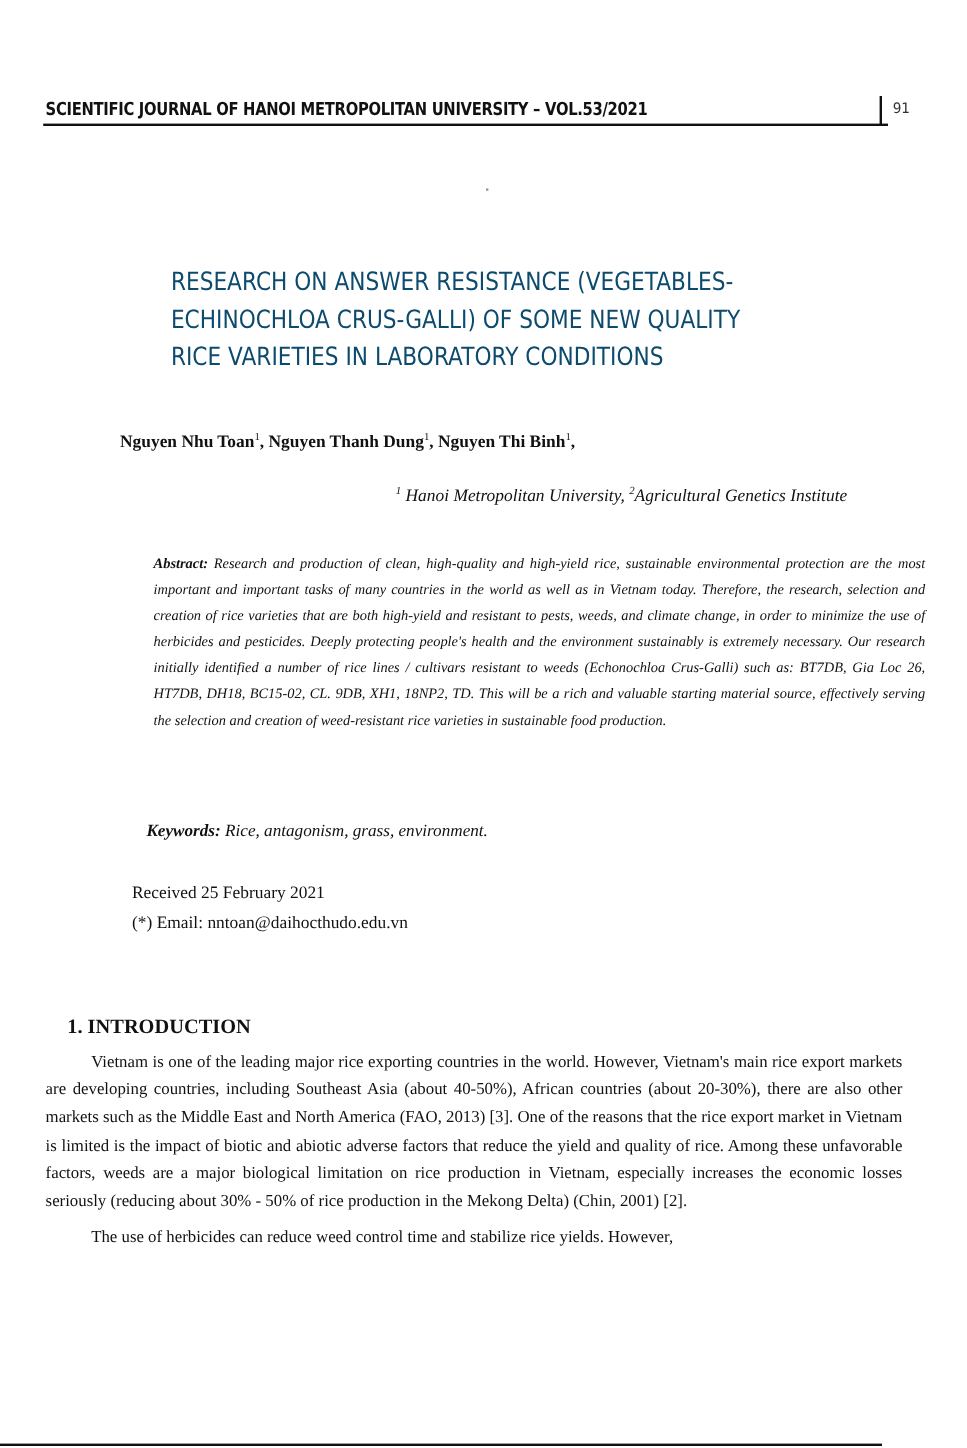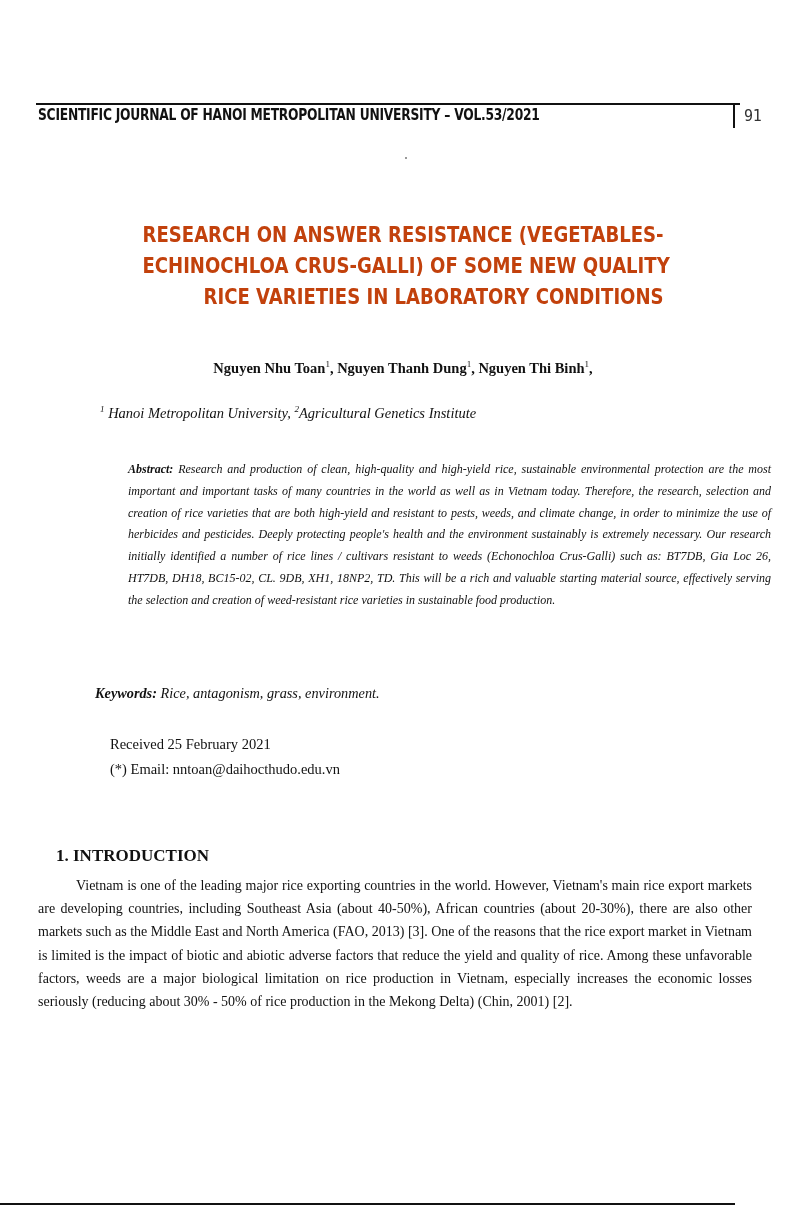--- a/index.html
+++ b/index.html
@@ -1,52 +1,52 @@
 <!DOCTYPE html>
 <html><head>
 <meta charset="utf-8">
 <style>
   html, body { margin: 0; padding: 0; background: #ffffff; }
   body { width: 806px; height: 1207px; position: relative; overflow: hidden; color: #111; }
   .header {
     position: absolute; left: 38px; top: 80px; width: 702px; height: 24px;
     font-family: "DejaVu Sans", sans-serif; font-weight: bold; font-size: 15px;
-    letter-spacing: -0.3px; color: #111; margin-top: 24px;
+    letter-spacing: -0.3px; color: #111;
   }
   .header .journal { position: absolute; left: 0; top: 2px; white-space: nowrap; transform: scaleX(0.82); transform-origin: left center; }
   .header .pagenum-sep { position: absolute; left: 695px; top: 0; width: 1.5px; height: 24px; background: #111; }
-  .header .pagenum { position: absolute; left: 706px; top: 3px; font-family: "DejaVu Sans Mono", monospace; font-weight: normal; font-size: 15px; color: #333; }
+  .header .pagenum { position: absolute; left: 706px; top: 3px; font-family: "DejaVu Sans Mono", monospace; font-weight: normal; font-size: 12px; color: #333; }
   .header-rule { position: absolute; left: 36px; top: 103px; width: 704px; height: 2px; background: #111; }
   .dot { position: absolute; left: 405px; top: 157px; width: 2px; height: 2px; background: #999; }
 
   .title {
-    position: absolute; left: 100px; top: 220px; width: 606px; text-align: right;
-    font-family: "DejaVu Sans", sans-serif; font-weight: bold; font-size: 21px; line-height: 31px; color: #c2410c;
+    position: absolute; left: 100px; top: 220px; width: 606px; text-align: left;
+    font-family: "DejaVu Sans", sans-serif; font-weight: normal; font-size: 21px; line-height: 31px; color: #0c4a6e;
   }
   .title span { display: block; white-space: nowrap; transform: scaleX(0.86); }
 
   .authors {
-    position: absolute; left: 100px; top: 351px; width: 606px; text-align: center;
+    position: absolute; left: 100px; top: 351px; width: 606px; 
     font-family: "Liberation Serif", serif; font-weight: bold; font-size: 14.5px; line-height: 27px;
   }
   .authors sup { font-size: 9px; font-weight: normal; }
   .affil {
-    position: absolute; left: 100px; top: 404px; width: 606px; text-align: left;
+    position: absolute; left: 100px; top: 404px; width: 606px; text-align: right;
     font-family: "Liberation Serif", serif; font-style: italic; font-size: 14.5px;
   }
   .affil sup { font-size: 9px; }
 
   .abstract {
     position: absolute; left: 128px; top: 459px; width: 643px;
     font-family: "Liberation Serif", serif; font-style: italic; font-size: 12px; line-height: 21.8px;
     text-align: justify;
   }
   .abstract .label { font-weight: bold; }
   .keywords {
-    position: absolute; left: 95px; top: 685px; width: 643px;
+    position: absolute; left: 122px; top: 685px; width: 643px;
     font-family: "Liberation Serif", serif; font-style: italic; font-size: 14.3px;
   }
   .keywords .label { font-weight: bold; }
 
   .meta {
     position: absolute; left: 110px; top: 732px;
     font-family: "Liberation Serif", serif; font-size: 14.5px; line-height: 25px;
   }
 
   .section-heading {
@@ -100,15 +100,16 @@
 </div>
 
 <div class="meta">
   <div>Received 25 February 2021</div>
   <div>(*) Email: nntoan@daihocthudo.edu.vn</div>
 </div>
 
 <div class="section-heading">1. INTRODUCTION</div>
 <div class="body-text">
   <p>Vietnam is one of the leading major rice exporting countries in the world. However, Vietnam's main rice export markets are developing countries, including Southeast Asia (about 40-50%), African countries (about 20-30%), there are also other markets such as the Middle East and North America (FAO, 2013) [3]. One of the reasons that the rice export market in Vietnam is limited is the impact of biotic and abiotic adverse factors that reduce the yield and quality of rice. Among these unfavorable factors, weeds are a major biological limitation on rice production in Vietnam, especially increases the economic losses seriously (reducing about 30% - 50% of rice production in the Mekong Delta) (Chin, 2001) [2].</p>
+  <p>The use of herbicides can reduce weed control time and stabilize rice yields. However,</p>
 </div>
 
 <div class="footer-rule"></div>
 
 </body></html>

